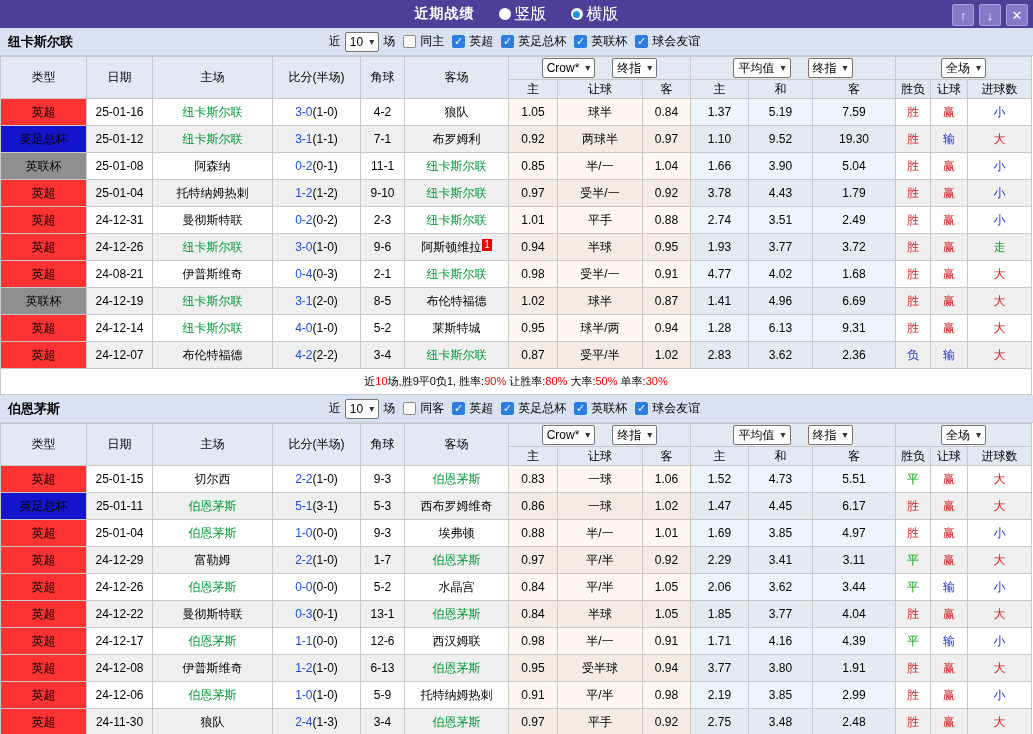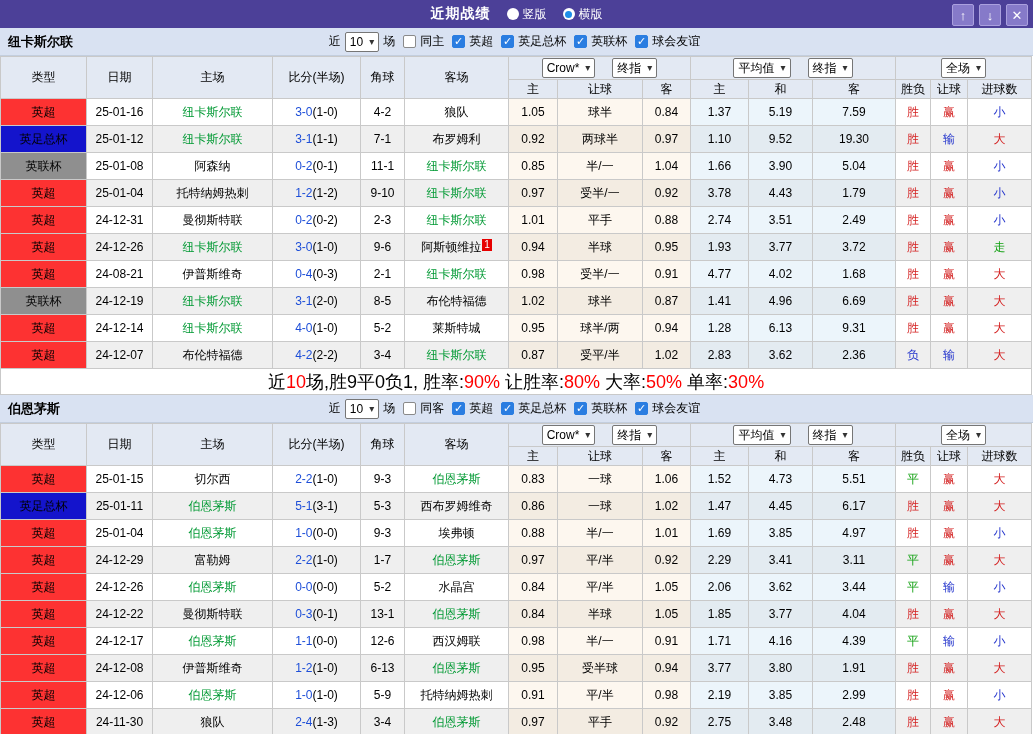--- a/index.html
+++ b/index.html
@@ -1,21 +1,21 @@
 <!DOCTYPE html>
 <html><head>
 <meta charset="utf-8">
 <style>
   html,body{margin:0;padding:0;background:#fff;font-family:"Liberation Sans","DejaVu Sans",sans-serif;}
   .window{width:1033px;height:734px;overflow:hidden;position:relative;background:#fff;box-sizing:border-box;}
   
   .titlebar{height:28px;background:#4c4098;display:flex;align-items:center;position:relative;color:#fff;}
-  .title-group{margin:0 auto;display:flex;align-items:center;gap:16px;}
+  .title-group{margin:0 auto;display:flex;align-items:center;gap:24px;}
   .title{font-size:14px;font-weight:bold;letter-spacing:1px;}
-  .radio-opt{display:inline-flex;align-items:center;gap:4px;font-size:12px;cursor:pointer;}
+  .radio-opt{display:inline-flex;align-items:center;gap:4px;font-size:16px;cursor:pointer;}
   .radio{width:12px;height:12px;border-radius:50%;background:#fff;display:inline-block;position:relative;}
   .radio.selected::after{content:"";position:absolute;left:2.5px;top:2.5px;width:7px;height:7px;border-radius:50%;background:#1f8fe8;}
   .win-buttons{position:absolute;right:5px;top:4px;display:flex;gap:5px;}
   .win-btn{width:20px;height:20px;background:#867ac9;border:1px solid #aaa0de;border-radius:2px;color:#fff;display:flex;align-items:center;justify-content:center;font-size:13px;font-weight:bold;cursor:pointer;line-height:1;}
   
   .filter-row{height:27px;background:#d9e2f2;display:flex;align-items:center;position:relative;font-size:12px;color:#000;border-bottom:1px solid #c3cede;}
   .team-name{position:absolute;left:8px;font-weight:bold;font-size:13px;}
   .filter-controls{margin:0 auto;display:flex;align-items:center;gap:4px;}
   .sel{display:inline-flex;align-items:center;justify-content:space-between;background:#fff;border:1px solid #767676;border-radius:2px;padding:1px 4px;font-size:12px;gap:6px;height:16px;line-height:14px;cursor:pointer;white-space:nowrap;}
   .sel .chev{font-size:10px;color:#333;}
@@ -42,21 +42,21 @@
   tbody tr.even td.comp.t-epl{background:#fd3232;}
   tbody tr.even td.comp.t-facup{background:#1414cc;}
   tbody tr.even td.comp.t-lcup{background:#8f8f8f;}
   .hl{color:#009933;}
   .ft{color:#1d4ed8;}
   .ht{color:#000;}
   .c-r{color:#d42222;}
   .c-g{color:#13a113;}
   .c-b{color:#2233cc;}
   .badge-sup{display:inline-block;background:#e60000;color:#fff;font-size:10px;line-height:12px;height:12px;padding:0 2px;vertical-align:top;margin-left:1px;cursor:pointer;}
-  tfoot td.summary{height:25px;background:#fff;font-size:18px;text-align:center;}
+  tfoot td.summary{height:25px;background:#fff;font-size:11px;text-align:center;}
   .seg-k{color:#000;}
   .seg-r{color:#ff0000;}
 </style>
 </head>
 <body>
 
 <div class="window">
   <div class="titlebar">
     <div class="title-group">
       <span class="title">近期战绩</span>

